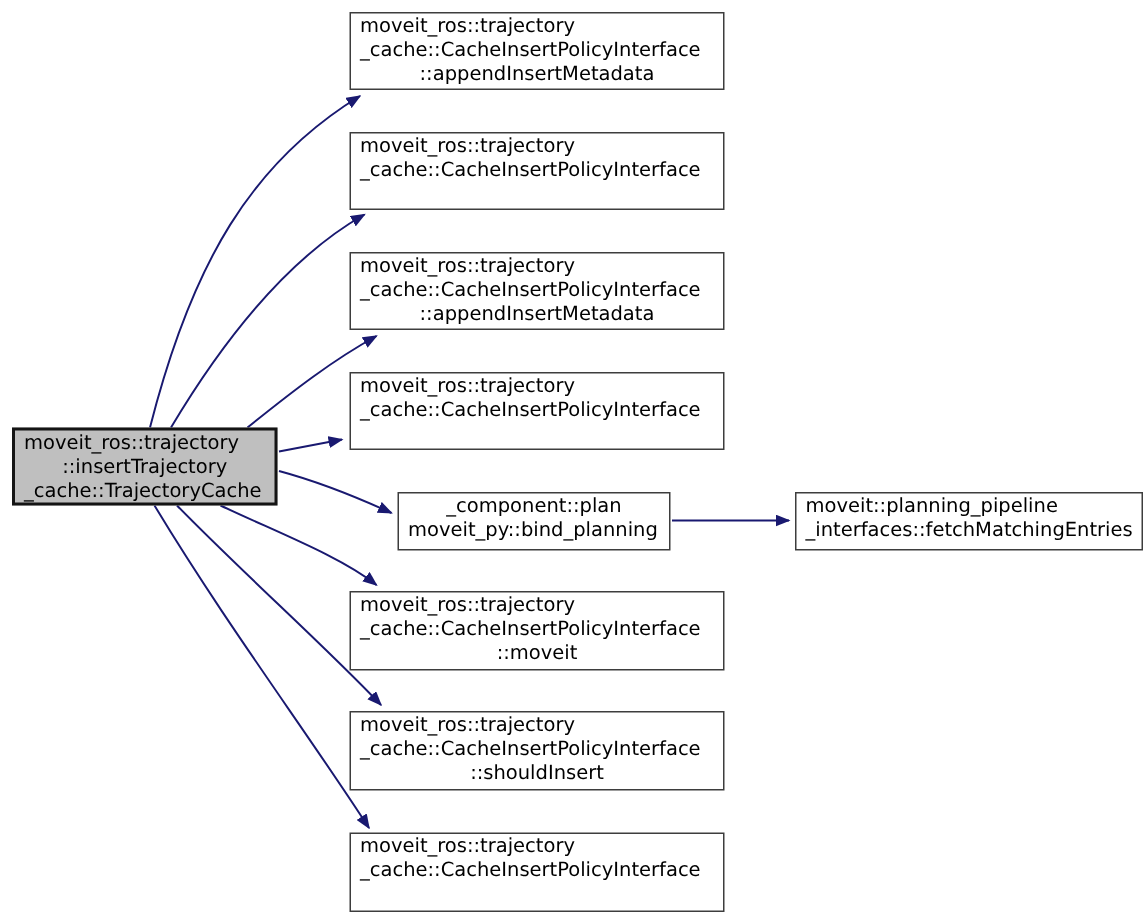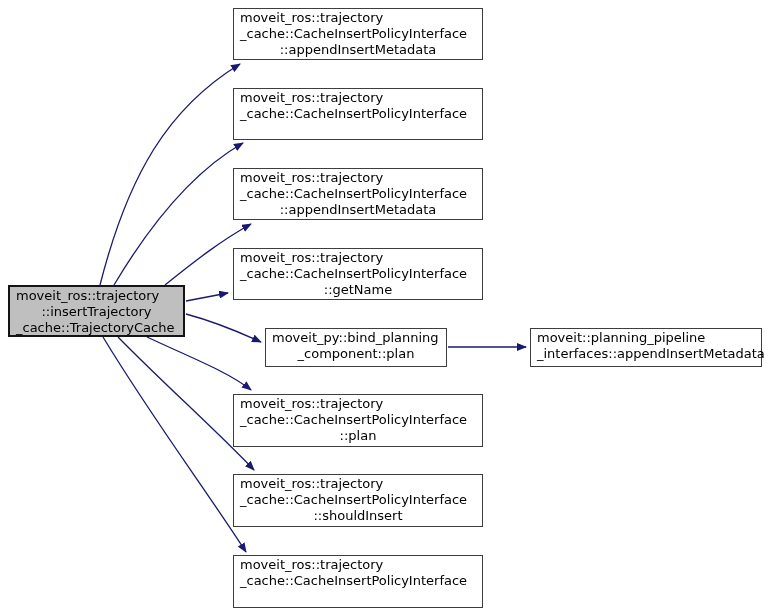--- a/index.html
+++ b/index.html
@@ -94,37 +94,36 @@
 
   <div class="node" style="left:233px;top:168px;width:250px;height:52px">
     <span class="ln">moveit_ros::trajectory</span>
     <span class="ln">_cache::CacheInsertPolicyInterface</span>
     <span class="ln last">::appendInsertMetadata</span>
   </div>
 
   <div class="node" style="left:233px;top:248px;width:250px;height:52px">
     <span class="ln">moveit_ros::trajectory</span>
     <span class="ln">_cache::CacheInsertPolicyInterface</span>
-    <span class="ln last">::getName</span>
   </div>
 
   <div class="node" style="left:265px;top:328px;width:182px;height:39px">
+    <span class="ln last">_component::plan</span>
     <span class="ln">moveit_py::bind_planning</span>
-    <span class="ln last">_component::plan</span>
   </div>
 
   <div class="node" style="left:530px;top:328px;width:232px;height:39px">
     <span class="ln">moveit::planning_pipeline</span>
-    <span class="ln last">_interfaces::appendInsertMetadata</span>
+    <span class="ln last">_interfaces::fetchMatchingEntries</span>
   </div>
 
   <div class="node" style="left:233px;top:394px;width:250px;height:53px">
     <span class="ln">moveit_ros::trajectory</span>
     <span class="ln">_cache::CacheInsertPolicyInterface</span>
-    <span class="ln last">::plan</span>
+    <span class="ln last">::moveit</span>
   </div>
 
   <div class="node" style="left:233px;top:474px;width:250px;height:53px">
     <span class="ln">moveit_ros::trajectory</span>
     <span class="ln">_cache::CacheInsertPolicyInterface</span>
     <span class="ln last">::shouldInsert</span>
   </div>
 
   <div class="node" style="left:233px;top:555px;width:250px;height:53px">
     <span class="ln">moveit_ros::trajectory</span>

